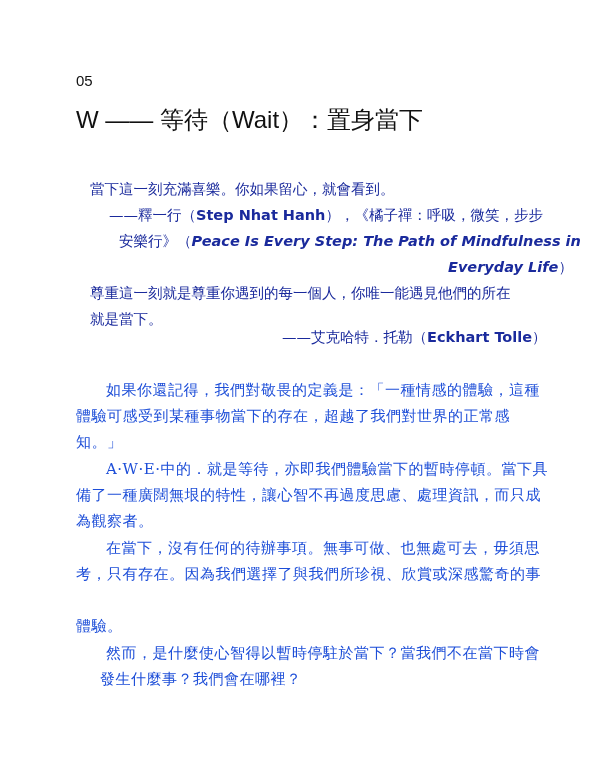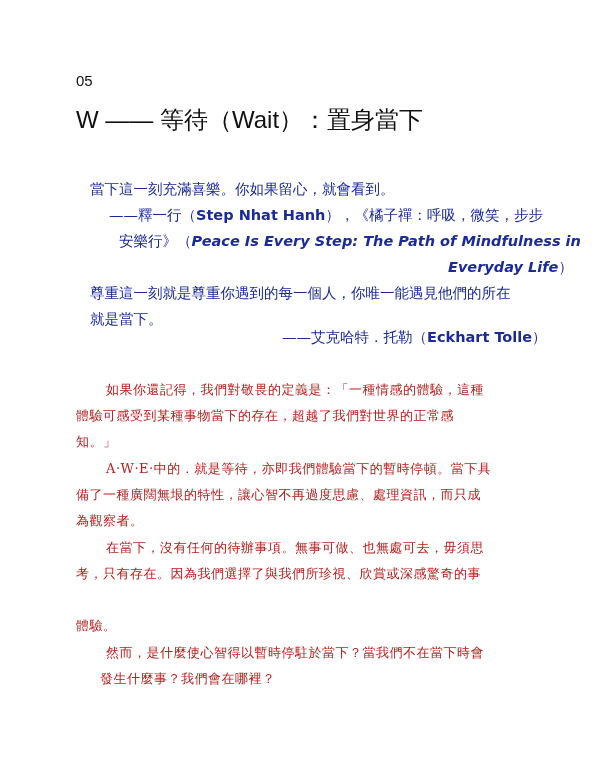--- a/index.html
+++ b/index.html
@@ -3,21 +3,21 @@
   <meta charset="utf-8">
   <style>
     html, body { margin: 0; padding: 0; background: #ffffff; }
     body { width: 600px; height: 772px; position: relative; overflow: hidden; }
     .page { position: absolute; left: 0; top: 0; width: 600px; height: 640px; background: #fff; }
     .chapter-num { position: absolute; left: 76px; top: 72px; font-family: "Liberation Sans", sans-serif; font-size: 15px; color: #111; }
     .chapter-title { position: absolute; left: 76px; top: 104px; font-family: "Liberation Sans", "DejaVu Sans", sans-serif; font-size: 24px; color: #111; white-space: nowrap; }
     .quote { position: absolute; color: #1a2a9c; font-family: "DejaVu Sans", sans-serif; font-size: 14.5px; white-space: nowrap; }
     .quote .en { font-weight: bold; }
     .quote .en-it { font-weight: bold; font-style: italic; }
-    .line { position: absolute; white-space: nowrap; font-family: "DejaVu Serif", serif; font-size: 13px; color: #b91c1c; letter-spacing: 0.5px; }
+    .line { position: absolute; white-space: nowrap; font-family: "DejaVu Serif", serif; font-size: 15px; color: #1d4ed8; letter-spacing: 0.5px; }
   </style>
 </head>
 <body>
 
 <div class="page">
 
   <div class="chapter-num">05</div>
   <div class="chapter-title">W —— 等待（Wait）：置身當下</div>
 
   <div class="quote" style="left:90px; top:180px;">當下這一刻充滿喜樂。你如果留心，就會看到。</div>

